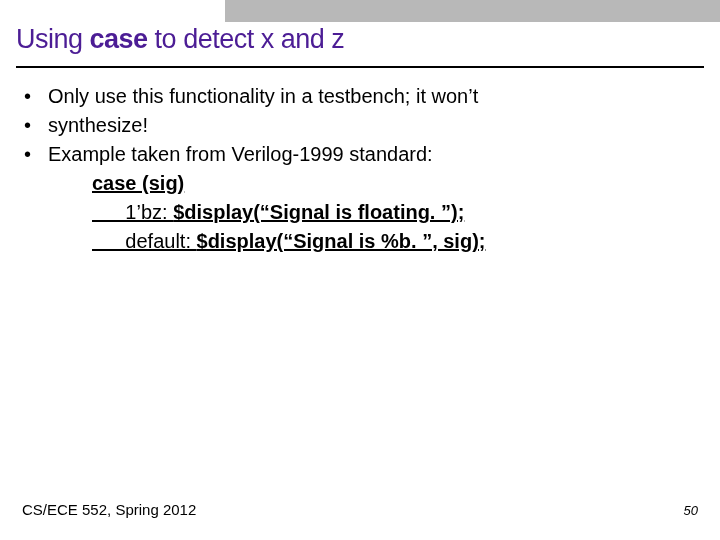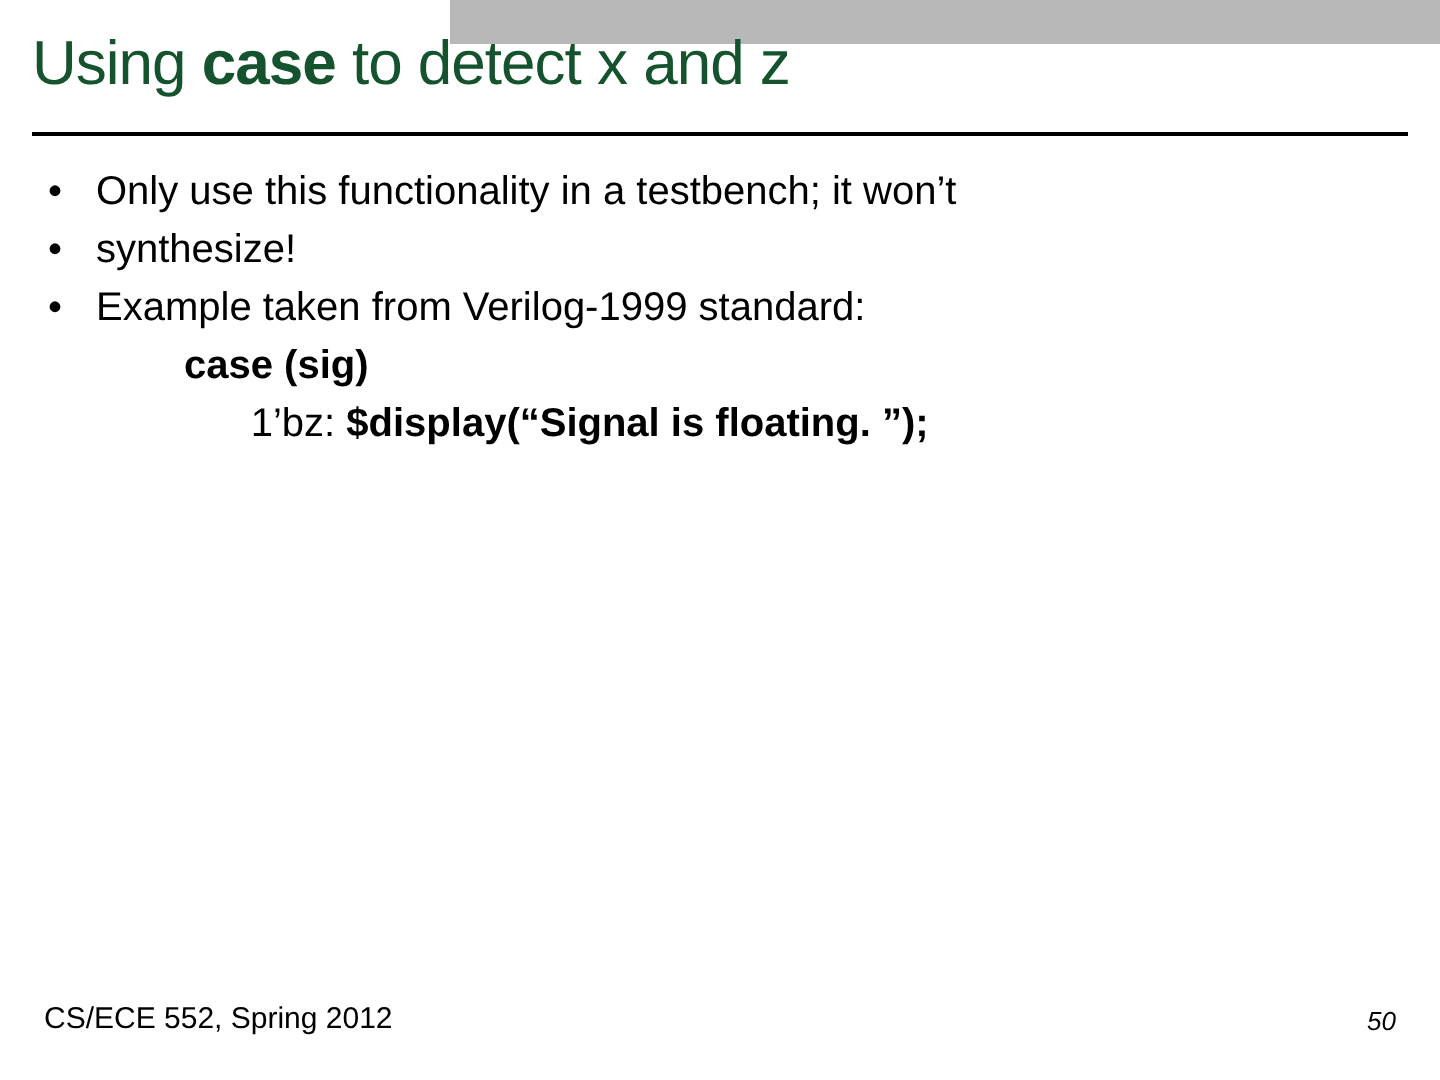--- a/index.html
+++ b/index.html
@@ -14,24 +14,24 @@
   .top-bar {
     position: absolute;
     top: 0;
     left: 225px;
     width: 495px;
     height: 22px;
     background: #b8b8b8;
   }
   .title {
     position: absolute;
-    top: 14px;
+    top: 24px;
     left: 16px;
-    font-size: 31px;
-    color: #14532d;
+    font-size: 27px;
+    color: #4c1d95;
     font-weight: normal;
     letter-spacing: -0.5px;
   }
   .title .bold { font-weight: bold; }
   .title-rule {
     position: absolute;
     top: 66px;
     left: 16px;
     width: 688px;
     height: 2px;
@@ -52,21 +52,21 @@
     flex-shrink: 0;
     text-align: left;
     padding-left: 2px;
   }
   .bullet-text { flex: 1; }
   .code-block {
     margin-left: 70px;
     font-size: 20px;
     line-height: 1.45;
   }
-  .code-line { white-space: pre; }
+  .code-line { white-space: pre; text-decoration: underline; }
   .footer-left {
     position: absolute;
     bottom: 22px;
     left: 22px;
     font-size: 15px;
     color: #000000;
   }
   .footer-right {
     position: absolute;
     bottom: 22px;
@@ -97,17 +97,18 @@
     <div class="bullet-text">synthesize!</div>
   </div>
   <div class="bullet-row">
     <div class="bullet-mark">•</div>
     <div class="bullet-text"> Example taken from Verilog-1999 standard:</div>
   </div>
 
   <div class="code-block">
     <div class="code-line"><b>case (sig)</b></div>
     <div class="code-line"><span>      1’bz: </span><b>$display(“Signal is floating. ”);</b></div>
+    <div class="code-line"><span>      default: </span><b>$display(“Signal is %b. ”, sig);</b></div>
   </div>
 </div>
 
 <div class="footer-left">CS/ECE 552, Spring 2012</div>
 <div class="footer-right">50</div>
 
 </body></html>

